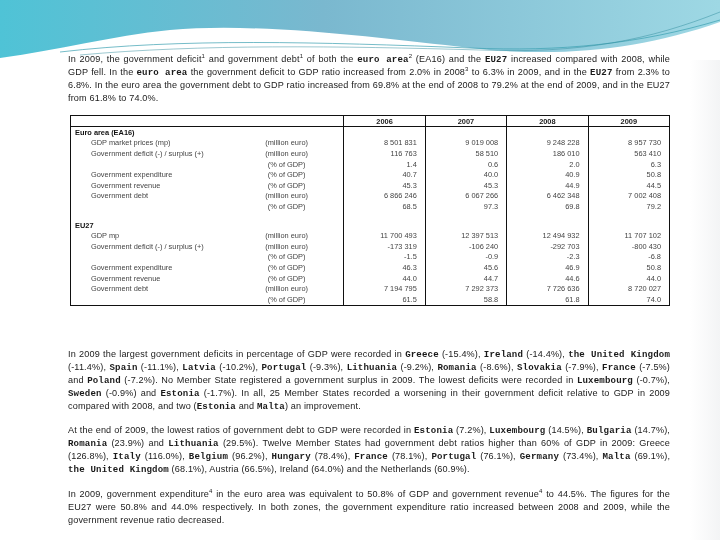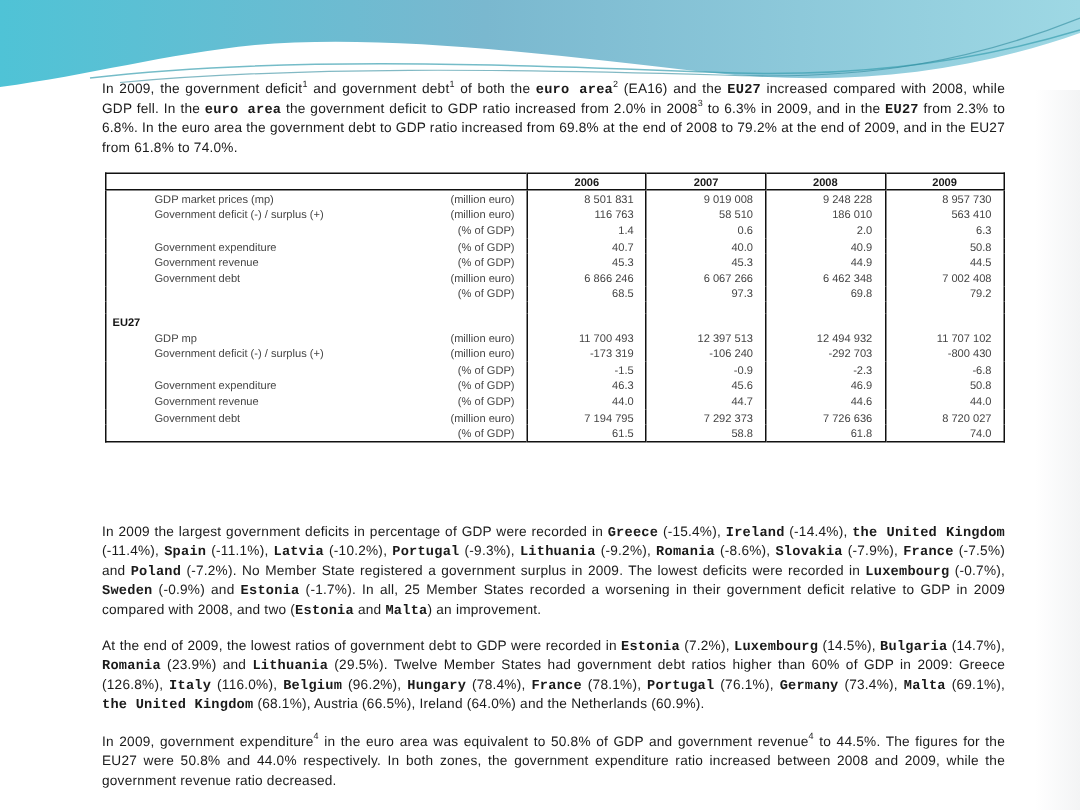--- a/index.html
+++ b/index.html
@@ -36,22 +36,22 @@
     font-weight: bold; font-size: 7.4px; height: 10px; padding: 0;
     text-align: center; border-bottom: 1.5px solid #111;
     border-left: 1.2px solid #111;
   }
   table.stats th.blank { border-left: none; }
   table.stats td {
     height: 10.6px; padding: 0 8px 0 0; white-space: nowrap;
     color: #444;
   }
   table.stats td.num { text-align: right; border-left: 1.2px solid #111; width: 74px; }
-  table.stats td.label { padding-left: 32px; width: 140px; }
-  table.stats td.unit { text-align: right; width: 100px; }
+  table.stats td.label { padding-left: 20px; width: 140px; }
+  table.stats td.unit { text-align: center; width: 100px; }
   table.stats td.section { font-weight: bold; padding-left: 4px; color: #111; }
   table.stats tr.gap td { height: 8px; }
 </style>
 </head>
 <body>
 
 <svg class="bg-wave" viewBox="0 0 720 70" preserveAspectRatio="none">
   <defs>
     <linearGradient id="wg" x1="0" y1="0" x2="1" y2="0">
       <stop offset="0" stop-color="#4fc3d6"></stop>
@@ -73,20 +73,27 @@
       <tr>
         <th class="blank" colspan="2"></th>
         <th>2006</th>
         <th>2007</th>
         <th>2008</th>
         <th>2009</th>
       </tr>
     </thead>
     <tbody id="tbody">
         <tr>
+          <td class="section" colspan="2">Euro area (EA16)</td>
+          <td class="num"></td>
+          <td class="num"></td>
+          <td class="num"></td>
+          <td class="num"></td>
+        </tr>
+        <tr>
           <td class="label">GDP market prices (mp)</td>
           <td class="unit">(million euro)</td>
           <td class="num">8 501 831</td>
           <td class="num">9 019 008</td>
           <td class="num">9 248 228</td>
           <td class="num">8 957 730</td>
         </tr>
         <tr>
           <td class="label">Government deficit (-) / surplus (+)</td>
           <td class="unit">(million euro)</td>

